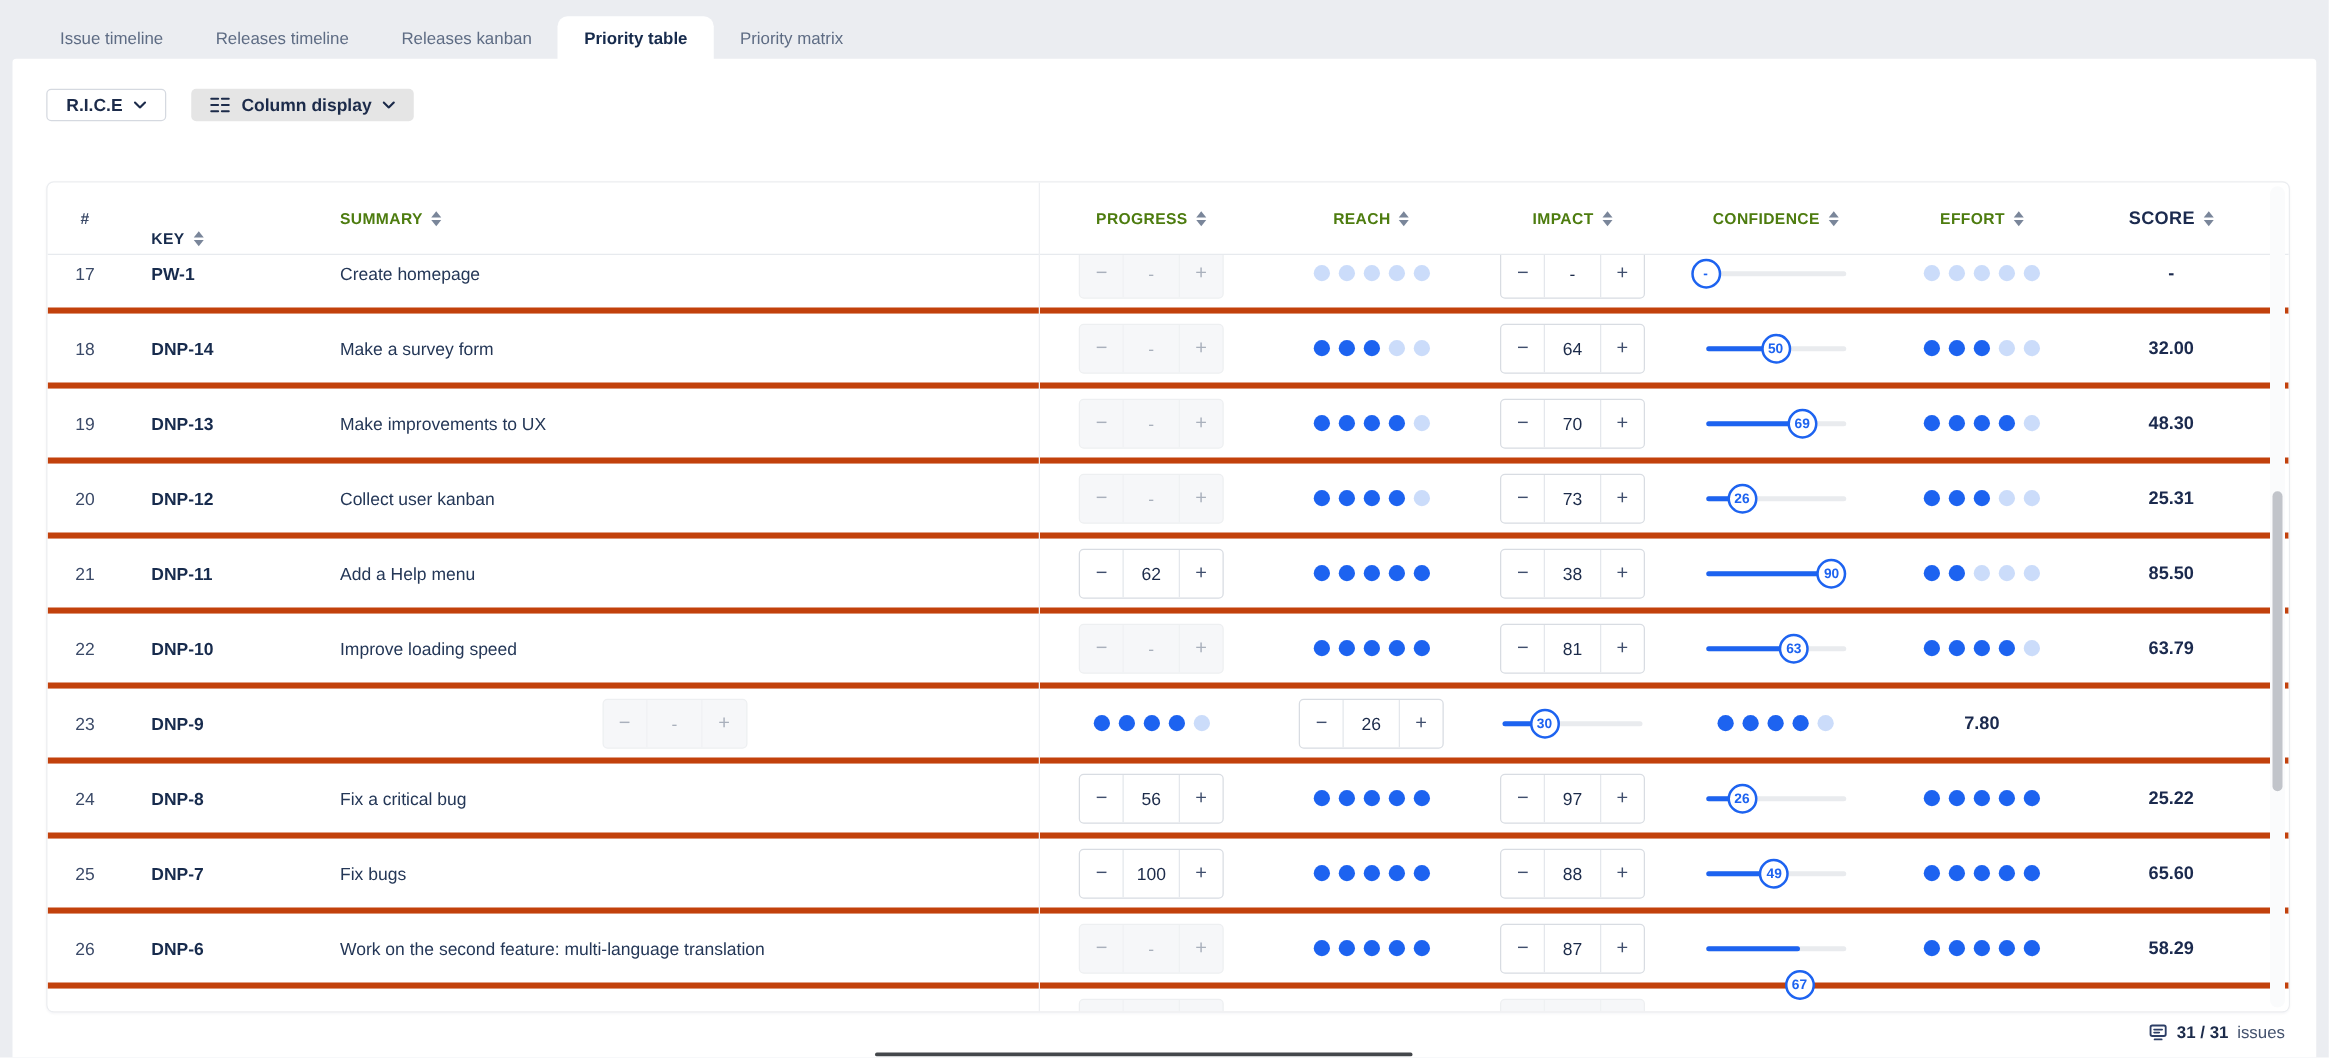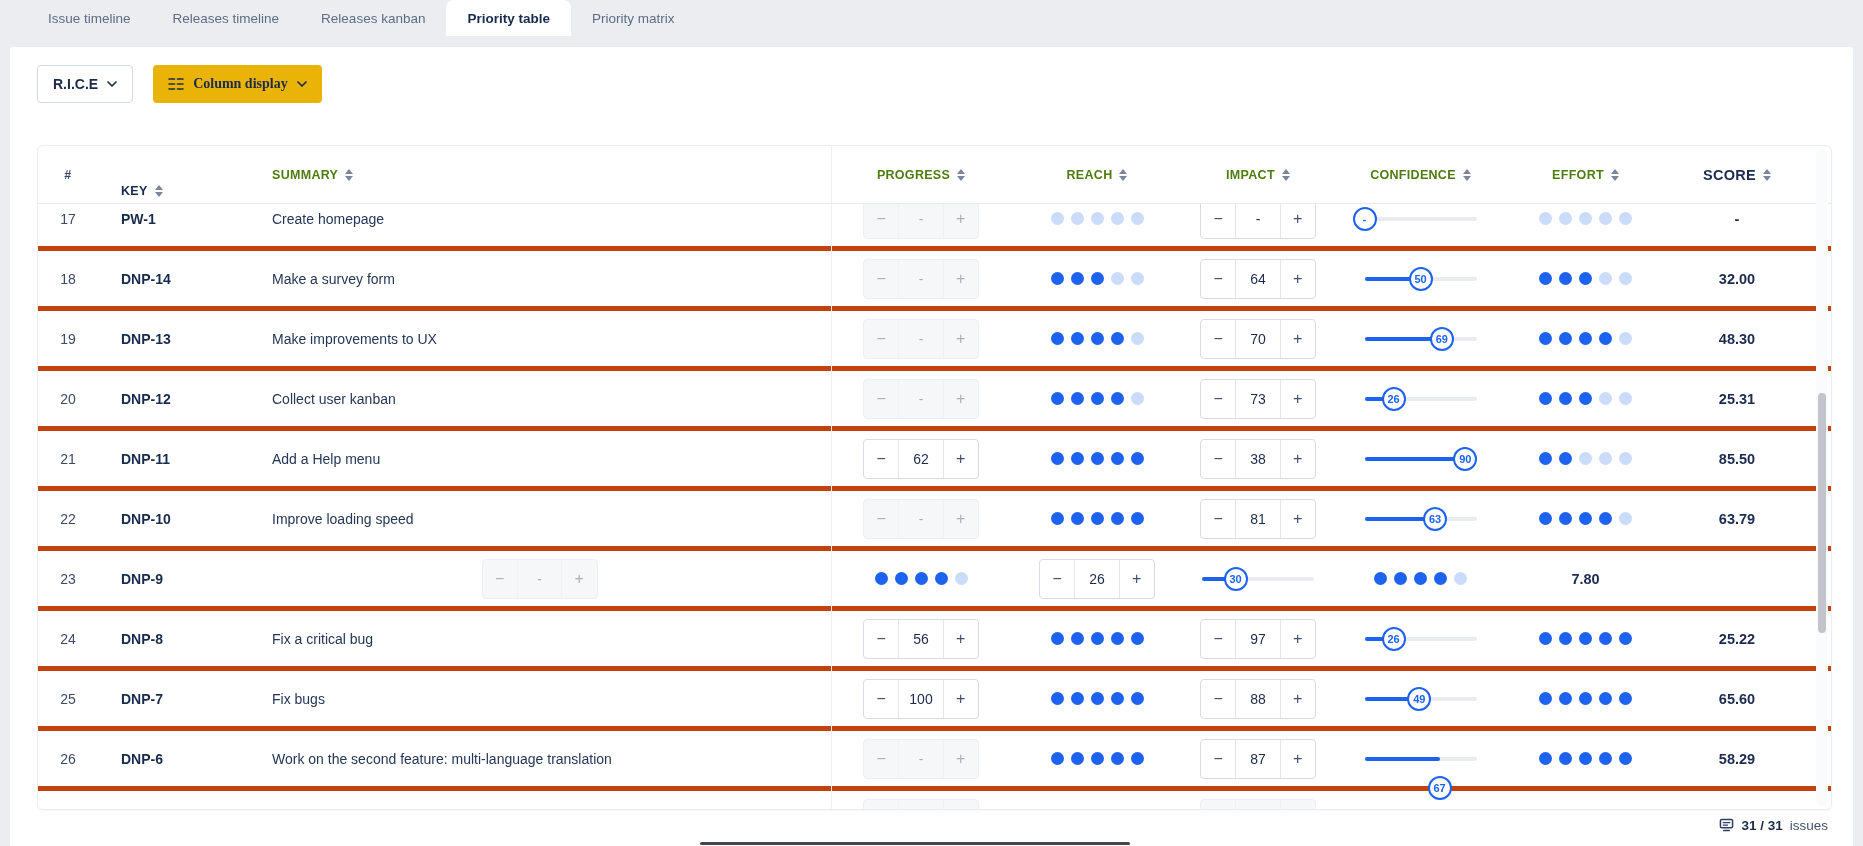--- a/index.html
+++ b/index.html
@@ -5,46 +5,46 @@
   html,body{margin:0;padding:0;}
   body{
     width:1863px;height:846px;position:relative;overflow:hidden;
     background:#ebedf1;
     font-family:"Liberation Sans", sans-serif;
     color:#172b4d;
   }
   
   .tabbar{
     position:absolute;left:10px;right:10px;top:0;height:61px;
-    display:flex;align-items:flex-start;padding-left:17px;box-sizing:border-box;
+    display:flex;align-items:center;padding-left:17px;box-sizing:border-box;
   }
   .tab{
     height:36px;display:flex;align-items:center;padding:0 21px;
     font-size:13.5px;color:#5e6c84;cursor:pointer;white-space:nowrap;
   }
   .tab.active{
     background:#fff;border-radius:8px 8px 0 0;color:#172b4d;font-weight:700;
   }
   
   .panel{
     position:absolute;left:10px;right:10px;top:47px;bottom:0;
     background:#fff;border-radius:3px 3px 0 0;
   }
   
   .toolbar{
     display:flex;align-items:center;margin:18px 13px 0 27px;height:38px;gap:20px;
   }
   .btn{
-    display:inline-flex;align-items:center;gap:9px;height:38px;padding:0 15px;
+    display:inline-flex;align-items:center;gap:9px;height:26px;padding:0 15px;
     border-radius:4px;font-size:14px;font-weight:600;color:#1c2b4a;
     border:none;background:transparent;cursor:pointer;box-sizing:border-box;
     font-family:"Liberation Sans", sans-serif;
   }
   .btn.white{background:#fff;border:1px solid #d5d9e0;}
-  .btn.gray{background:#eab308;font-family:Liberation Serif, serif;}
+  .btn.gray{background:#e5e5e5;}
   .spacer{flex:1;}
   .icon{display:inline-flex;align-items:center;justify-content:center;}
   
   .card{
     position:relative;margin:42px 0 0 27px;width:1795px;
     background:#fff;border:1px solid #ebedf0;border-radius:6px;
     box-sizing:border-box;box-shadow:0 1px 2px rgba(9,30,66,.04);
     overflow:hidden;
   }
   .grid{
@@ -108,21 +108,21 @@
     display:flex;align-items:center;justify-content:center;
     font-size:11px;font-weight:700;color:#1d63f0;transform:translateX(-50%);
     cursor:pointer;z-index:2;
   }
   
   .vdivider{position:absolute;top:0;bottom:0;left:793px;width:1px;background:#edeff2;z-index:4;}
   .vtrack{position:absolute;top:3px;bottom:3px;right:3px;width:12px;background:#fafbfc;border-radius:6px;z-index:5;}
   .vthumb{position:absolute;top:244px;left:2px;width:8px;height:240px;background:#c1c4ca;border-radius:4px;}
   
   .footer{
-    display:flex;justify-content:flex-end;align-items:flex-start;gap:7px;
+    display:flex;justify-content:flex-end;align-items:flex-end;gap:7px;
     margin:8px 25px 0 0;font-size:13.5px;
   }
   .footer .count{font-weight:700;color:#1c2b4a;}
   .footer .lbl{color:#44526e;}
   
   .bottom-bar{
     position:absolute;left:700px;bottom:1px;width:430px;height:3px;
     background:#44474b;border-radius:2px;z-index:9;
   }
 </style>

